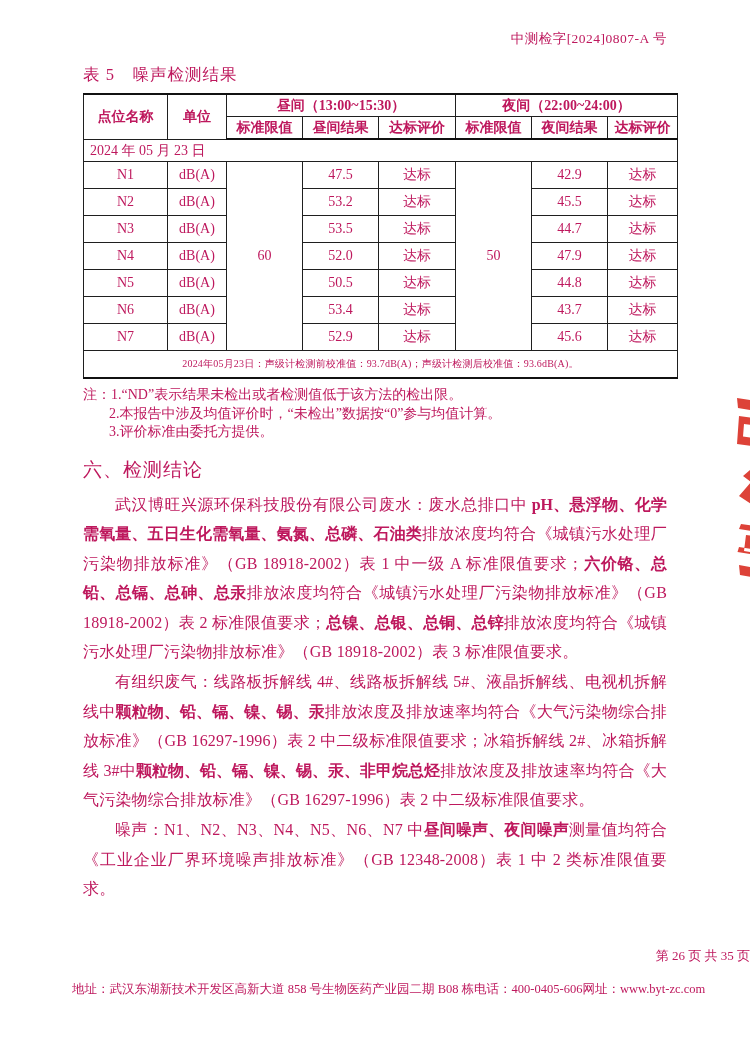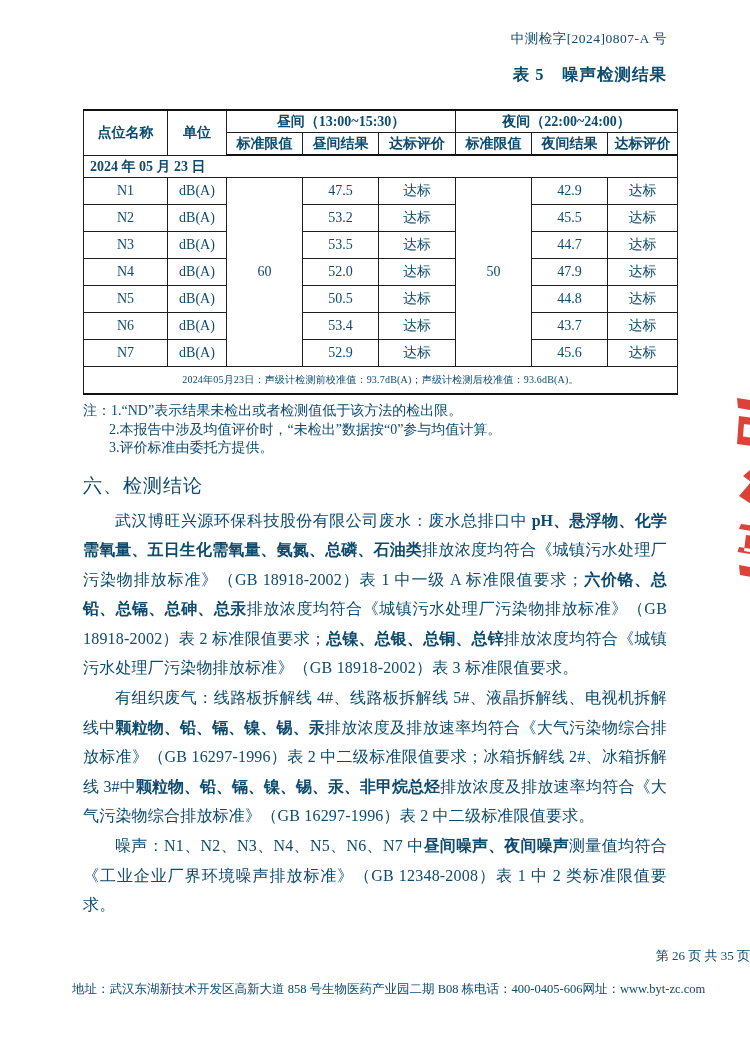--- a/index.html
+++ b/index.html
@@ -3,36 +3,36 @@
 <meta charset="utf-8">
 <style>
   html, body { margin: 0; padding: 0; background: #ffffff; }
   .page {
     position: relative;
     width: 750px;
     height: 1060px;
     background: #ffffff;
     overflow: hidden;
     font-family: "Liberation Serif", "DejaVu Serif", serif;
-    color: #0c4a6e;
+    color: #be185d;
   }
   .content { padding: 30px 83px 0 83px; }
 
   .doc-ref {
     text-align: right;
     font-size: 13.5px;
     letter-spacing: 0.5px;
     margin-bottom: 16px;
   }
 
   .table-title {
-    text-align: right;
-    font-weight: bold;
+    text-align: left;
+    font-weight: normal;
     font-size: 16.5px;
-    margin-bottom: 23px;
+    margin-bottom: 7px;
     letter-spacing: 1px;
   }
 
   table.noise-table {
     width: 100%;
     border-collapse: collapse;
     table-layout: fixed;
     font-size: 14px;
   }
   .noise-table th, .noise-table td {
@@ -42,21 +42,21 @@
     padding: 0 2px;
     font-weight: normal;
     overflow: hidden;
     white-space: nowrap;
   }
   .noise-table thead th { font-weight: bold; height: 21px; }
   .noise-table thead tr.sub-head th { border-bottom: 2.5px solid #111; }
   .noise-table { border-top: 2.5px solid #111; border-bottom: 2.5px solid #111; }
   .noise-table tr.date-row td {
     text-align: left;
-    font-weight: bold;
+    font-weight: normal;
     height: 21px;
     padding-left: 6px;
   }
   .noise-table tbody tr.data-row td { height: 26px; }
   .noise-table tr.cal-row td { height: 26px; font-size: 10px; letter-spacing: 0.2px; }
 
   .notes {
     font-size: 14px;
     line-height: 18.5px;
     margin-top: 7px;

